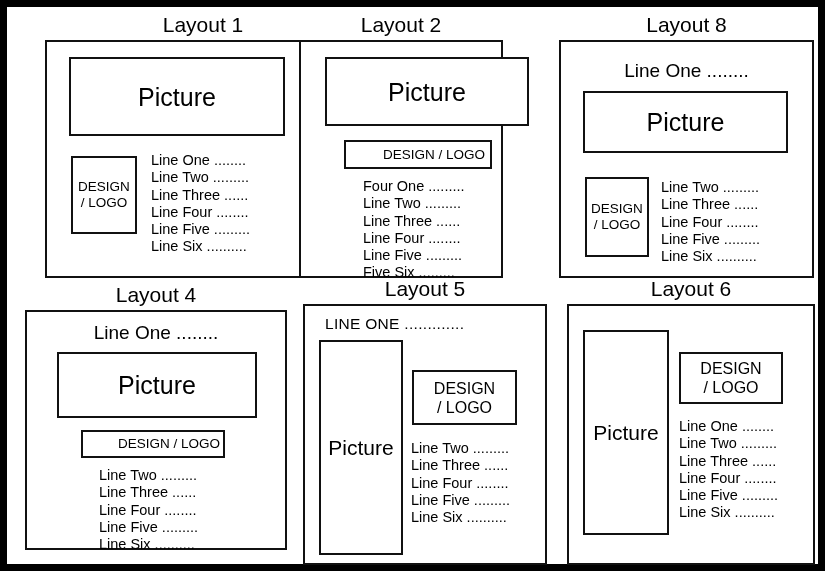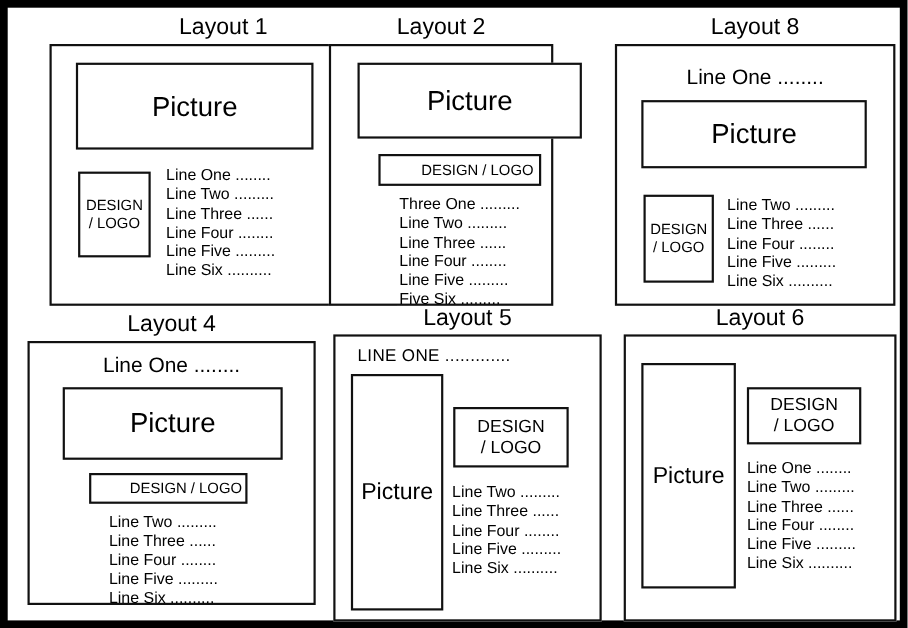--- a/index.html
+++ b/index.html
@@ -96,21 +96,21 @@
   <div class="cell" style="left:292px;top:6px;width:204px;height:265px;">
     <div class="cell-title">Layout 2</div>
     <div class="panel" style="top:27px;height:238px;">
       <div class="box pic-label" style="left:24px;top:15px;width:204px;height:69px;">
         <span>Picture</span>
       </div>
       <div class="box logo-bar" style="left:43px;top:98px;width:148px;height:29px;">
         <span>DESIGN / LOGO</span>
       </div>
       <div class="lines" style="left:62px;top:136px;">
-        <div>Three One .........</div>
+        <div>Four One .........</div>
         <div>Line Two .........</div>
         <div>Line Three ......</div>
         <div>Line Four ........</div>
         <div>Line Five .........</div>
         <div>Five Six .........</div>
       </div>
     </div>
   </div>
 
   <div class="cell" style="left:552px;top:6px;width:255px;height:265px;">

